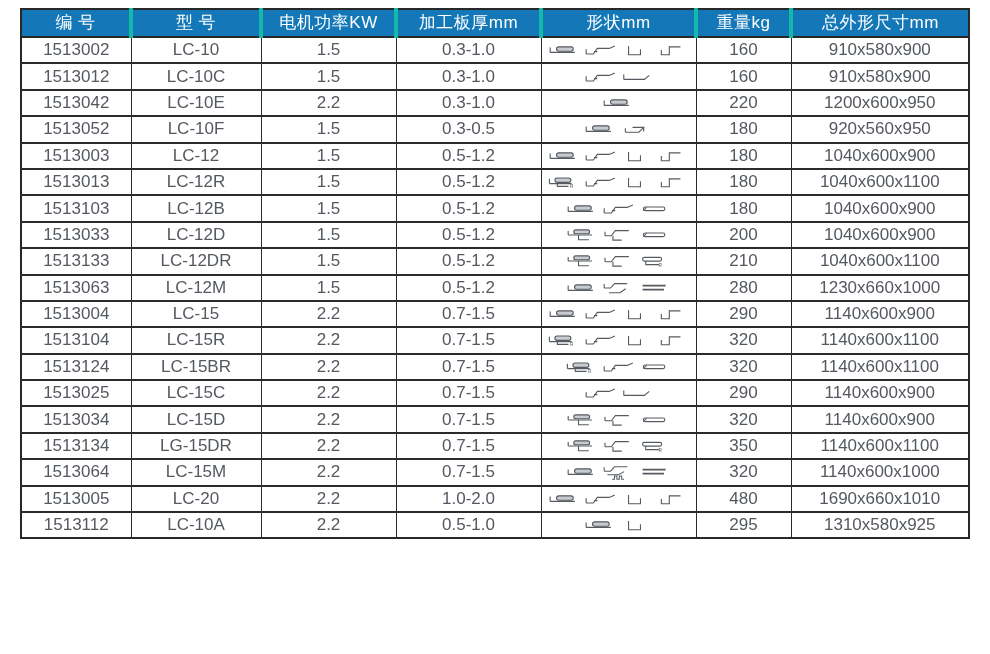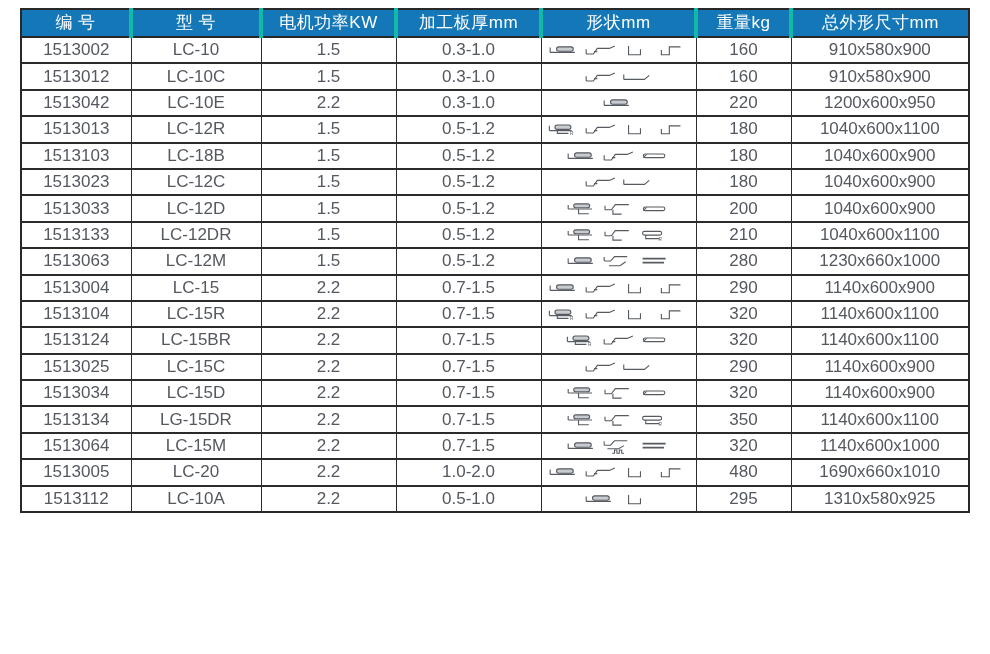--- a/index.html
+++ b/index.html
@@ -222,20 +222,62 @@
             <span class="shape-group">
               <svg class="shape" viewBox="0 0 44 22">
                 <use href="#shape-hem" xlink:href="#shape-hem"></use>
               </svg>
             </span>
           </td>
           <td>220</td>
           <td>1200x600x950</td>
         </tr>
         <tr>
+          <td>1513052</td>
+          <td>LC-10F</td>
+          <td>1.5</td>
+          <td>0.3-0.5</td>
+          <td class="shapes-cell">
+            <span class="shape-group">
+              <svg class="shape" viewBox="0 0 44 22">
+                <use href="#shape-hem" xlink:href="#shape-hem"></use>
+              </svg>
+              <svg class="shape" viewBox="0 0 44 22">
+                <use href="#shape-angle" xlink:href="#shape-angle"></use>
+              </svg>
+            </span>
+          </td>
+          <td>180</td>
+          <td>920x560x950</td>
+        </tr>
+        <tr>
+          <td>1513003</td>
+          <td>LC-12</td>
+          <td>1.5</td>
+          <td>0.5-1.2</td>
+          <td class="shapes-cell">
+            <span class="shape-group">
+              <svg class="shape" viewBox="0 0 44 22">
+                <use href="#shape-hem" xlink:href="#shape-hem"></use>
+              </svg>
+              <svg class="shape" viewBox="0 0 44 22">
+                <use href="#shape-z" xlink:href="#shape-z"></use>
+              </svg>
+              <svg class="shape" viewBox="0 0 44 22">
+                <use href="#shape-hook" xlink:href="#shape-hook"></use>
+              </svg>
+              <svg class="shape" viewBox="0 0 44 22">
+                <use href="#shape-step" xlink:href="#shape-step"></use>
+              </svg>
+            </span>
+          </td>
+          <td>180</td>
+          <td>1040x600x900</td>
+        </tr>
+        <tr>
           <td>1513013</td>
           <td>LC-12R</td>
           <td>1.5</td>
           <td>0.5-1.2</td>
           <td class="shapes-cell">
             <span class="shape-group">
               <svg class="shape" viewBox="0 0 44 22">
                 <use href="#shape-hem-r" xlink:href="#shape-hem-r"></use>
               </svg>
               <svg class="shape" viewBox="0 0 44 22">
@@ -247,51 +289,33 @@
               <svg class="shape" viewBox="0 0 44 22">
                 <use href="#shape-step" xlink:href="#shape-step"></use>
               </svg>
             </span>
           </td>
           <td>180</td>
           <td>1040x600x1100</td>
         </tr>
         <tr>
           <td>1513103</td>
-          <td>LC-18B</td>
+          <td>LC-12B</td>
           <td>1.5</td>
           <td>0.5-1.2</td>
           <td class="shapes-cell">
             <span class="shape-group">
               <svg class="shape" viewBox="0 0 44 22">
                 <use href="#shape-hem" xlink:href="#shape-hem"></use>
               </svg>
               <svg class="shape" viewBox="0 0 44 22">
                 <use href="#shape-z" xlink:href="#shape-z"></use>
               </svg>
               <svg class="shape" viewBox="0 0 44 22">
                 <use href="#shape-oval" xlink:href="#shape-oval"></use>
-              </svg>
-            </span>
-          </td>
-          <td>180</td>
-          <td>1040x600x900</td>
-        </tr>
-        <tr>
-          <td>1513023</td>
-          <td>LC-12C</td>
-          <td>1.5</td>
-          <td>0.5-1.2</td>
-          <td class="shapes-cell">
-            <span class="shape-group">
-              <svg class="shape" viewBox="0 0 44 22">
-                <use href="#shape-z" xlink:href="#shape-z"></use>
-              </svg>
-              <svg class="shape" viewBox="0 0 44 22">
-                <use href="#shape-flat" xlink:href="#shape-flat"></use>
               </svg>
             </span>
           </td>
           <td>180</td>
           <td>1040x600x900</td>
         </tr>
         <tr>
           <td>1513033</td>
           <td>LC-12D</td>
           <td>1.5</td>

